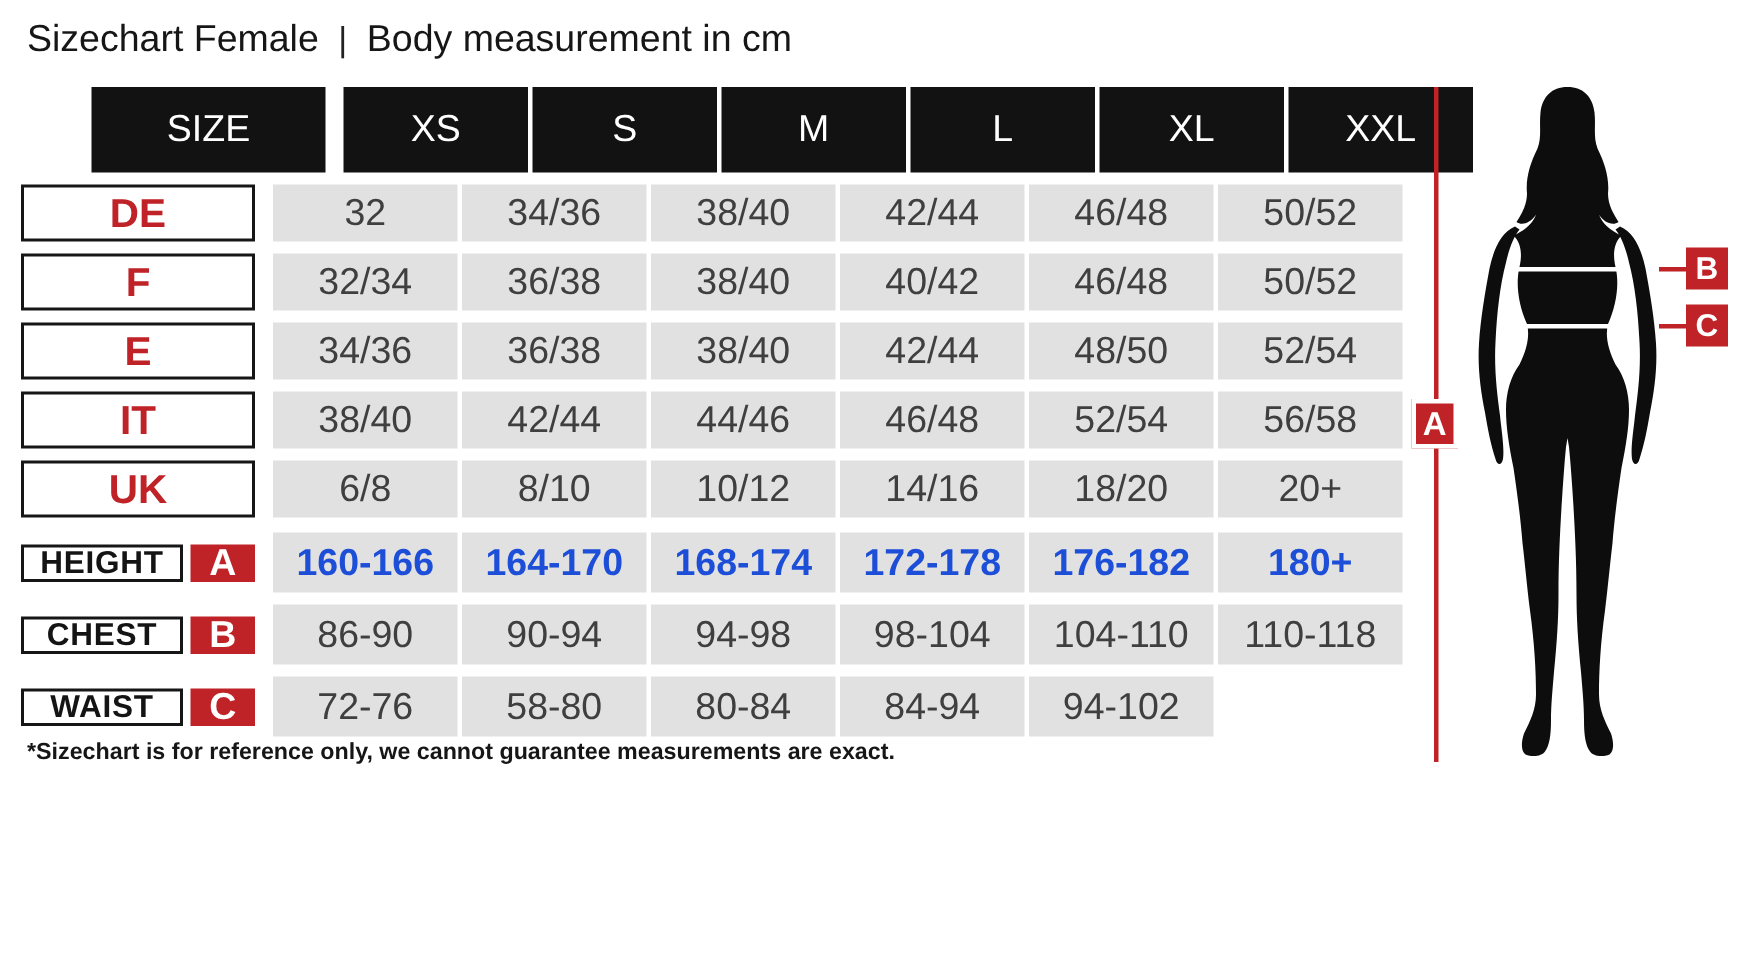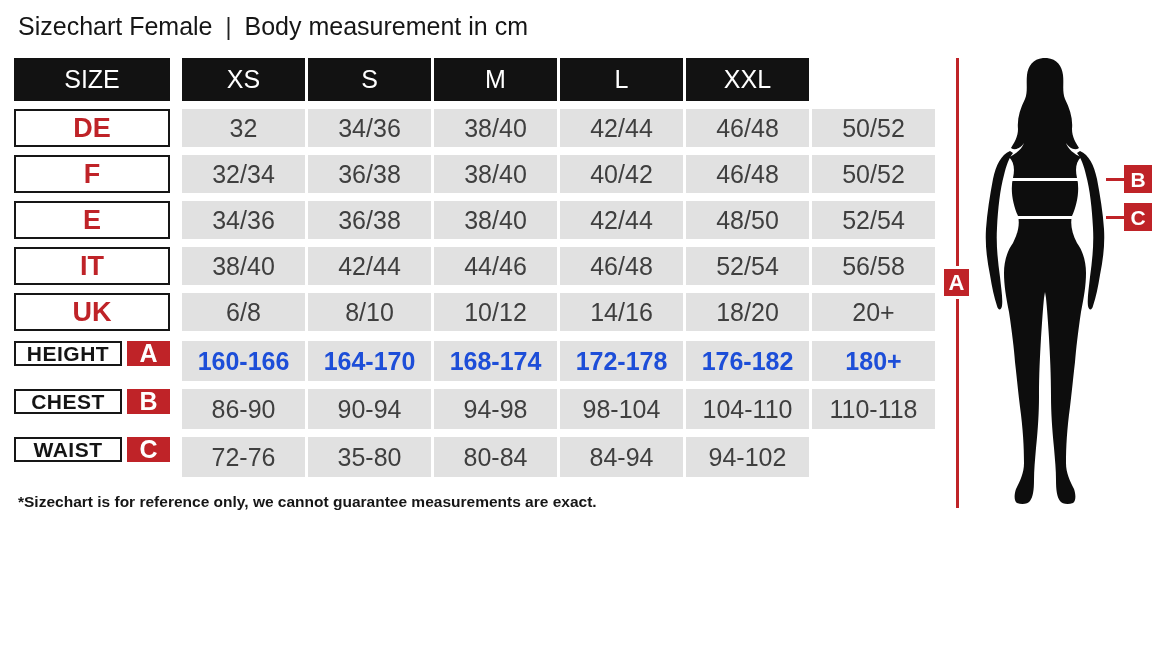--- a/index.html
+++ b/index.html
@@ -29,21 +29,21 @@
   .title .sep  { font-weight: 400; margin: 0 13px; font-size: 23px; color: #222; }
   .title .subtitle { font-weight: 400; }
 
   
   .sizetable { position: absolute; left: 14px; top: 58px; }
 
   .trow { display: flex; align-items: stretch; height: 38px; margin-bottom: 8px; }
   .trow > * { margin-right: 3px; }
   .trow > *:last-child { margin-right: 0; }
 
-  .header-row { height: 43px; }
+  .header-row { height: 57px; margin-left: 47px; }
 
   .hcell {
     width: 123px;
     background: var(--header-bg, #121212);
     color: #fff;
     display: flex; align-items: center; justify-content: center;
     font-size: 25px;
     line-height: 1;
     white-space: nowrap;
   }
@@ -64,21 +64,21 @@
     background: var(--cell-bg, #e1e1e1);
     color: var(--cell-text, #3f3f3f);
     font-size: 25px; line-height: 1;
     display: flex; align-items: center; justify-content: center;
     white-space: nowrap;
   }
 
   .mrow { height: 40px; }
   .gap-before { margin-top: 10px; }
 
-  .mlabel-wrap { width: 156px; margin-right: 12px; display: flex; align-items: flex-start; }
+  .mlabel-wrap { width: 156px; margin-right: 12px; display: flex; align-items: center; }
   .mbox {
     width: 108px;
     border: 2px solid #161616;
     background: #fff;
     color: #141414;
     font-weight: 700; font-size: 21px; letter-spacing: 0.5px; line-height: 1;
     display: flex; align-items: center; justify-content: center;
     white-space: nowrap;
   }
   .mbadge {
@@ -146,20 +146,21 @@
   </div>
 
   <div class="sizetable">
 
     <div class="trow header-row">
       <div class="hcell label-col">SIZE</div>
       <div class="hcell">XS</div>
       <div class="hcell">S</div>
       <div class="hcell">M</div>
       <div class="hcell">L</div>
+      <div class="hcell">XL</div>
       <div class="hcell">XXL</div>
     </div>
 
     <div class="trow">
       <div class="rlabel">DE</div>
       <div class="dcell">32</div>
       <div class="dcell">34/36</div>
       <div class="dcell">38/40</div>
       <div class="dcell">42/44</div>
       <div class="dcell">46/48</div>
@@ -231,21 +232,21 @@
       <div class="dcell">104-110</div>
       <div class="dcell">110-118</div>
     </div>
 
     <div class="trow mrow">
       <div class="mlabel-wrap">
         <div class="mbox">WAIST</div>
         <div class="mbadge">C</div>
       </div>
       <div class="dcell">72-76</div>
-      <div class="dcell">35-80</div>
+      <div class="dcell">58-80</div>
       <div class="dcell">80-84</div>
       <div class="dcell">84-94</div>
       <div class="dcell">94-102</div>
     </div>
 
   </div>
 
   <div class="footnote">*Sizechart is for reference only, we cannot guarantee measurements are exact.</div>
 
   <div class="a-line"></div>

